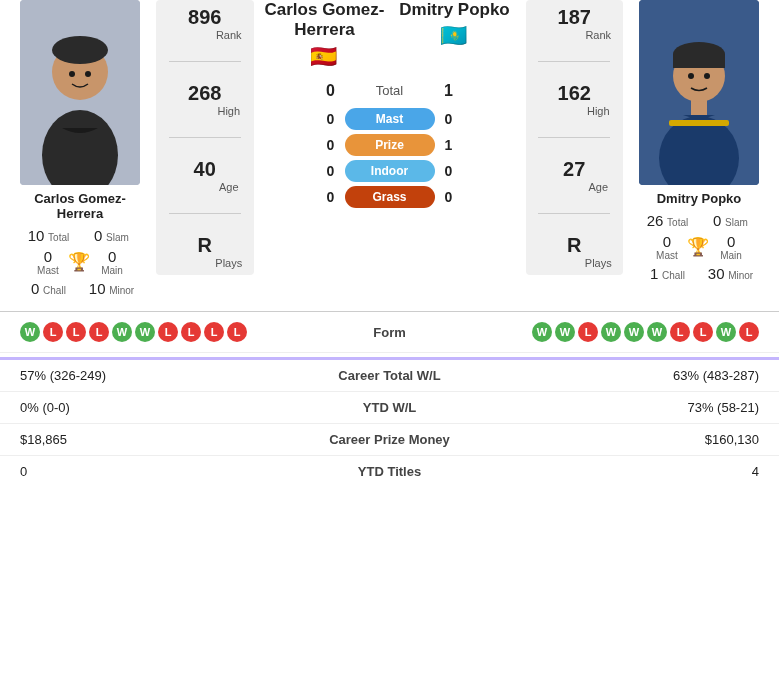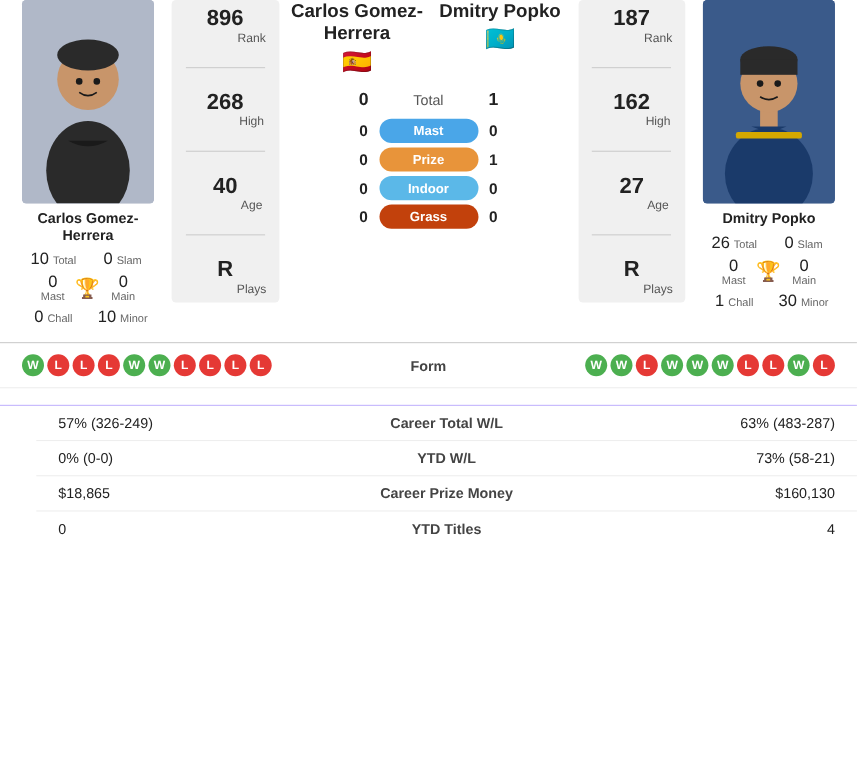--- a/index.html
+++ b/index.html
@@ -98,23 +98,22 @@
       display: flex;
       flex-direction: column;
       align-items: center;
       gap: 4px;
       padding-top: 0;
     }
 
     
     .bottom-table {
       width: 100%;
-      margin-top: 15px;
-      border-top: 1px solid #c4b5fd;
-      padding-left: 33px;
+      margin-top: 4px;
+      border-top: 3px solid #c4b5fd;
     }
     .bottom-row {
       display: flex;
       align-items: center;
       border-bottom: 1px solid #eee;
       padding: 8px 20px;
     }
     .bottom-row:last-child {
       border-bottom: none;
     }

